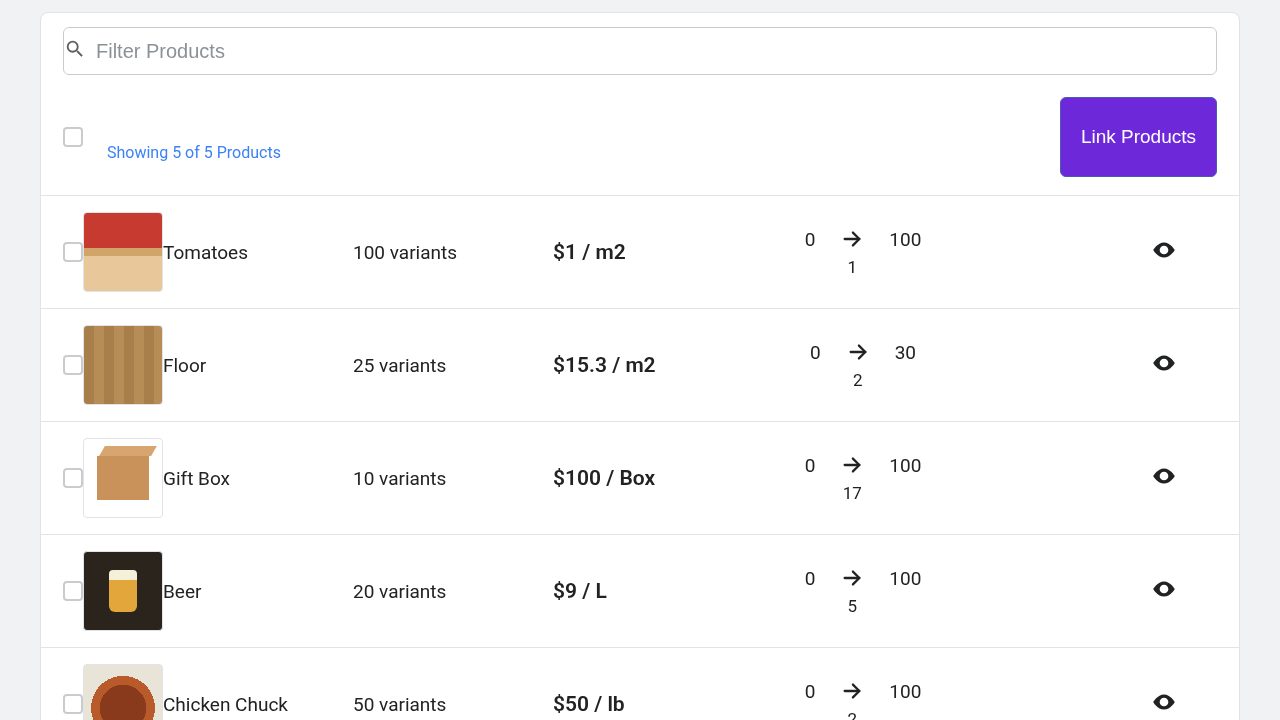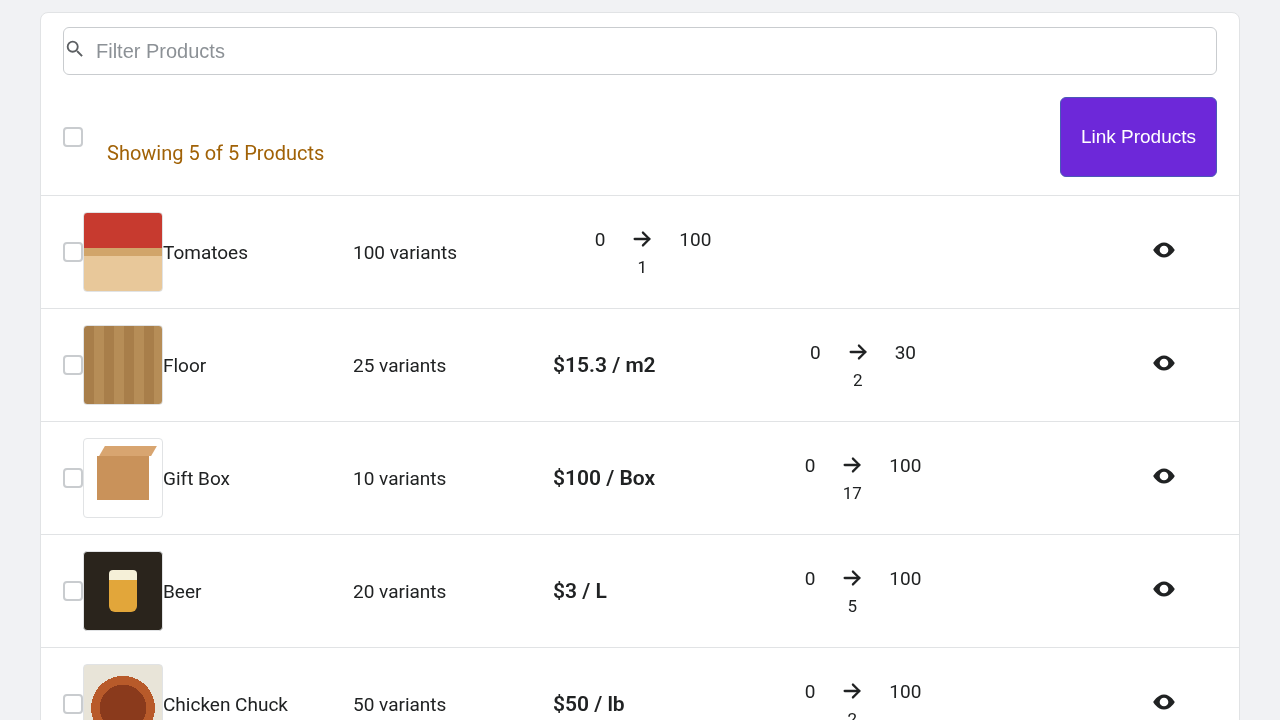--- a/index.html
+++ b/index.html
@@ -44,22 +44,22 @@
     gap: 24px;
   }
   .checkbox {
     width: 20px; height: 20px;
     border: 2px solid #c9cccf;
     border-radius: 4px;
     background: #fff;
     flex-shrink: 0;
   }
   .showing {
-    font-size: 20px;
-    color: #a16207;
+    font-size: 16px;
+    color: #3b82f6;
     flex: 1;
     margin-top: 31px;
   }
   .link-btn {
     background: #6d28d9;
     color: #fff;
     border: 1px solid #4a58b8;
     border-radius: 6px;
     padding: 28px 20px;
     font-size: 19px;
@@ -161,20 +161,21 @@
     <div class="showing">Showing 5 of 5 Products</div>
     <button class="link-btn">Link Products</button>
   </div>
 
   <div id="rows">
       <div class="row">
         <div class="checkbox"></div>
         <div class="thumb thumb-tomatoes"></div>
         <div class="col-name">Tomatoes</div>
         <div class="col-variants">100 variants</div>
+        <div class="col-price">$1 / m2</div>
         <div class="col-range">
           <span>0</span>
           <span class="range-mid">
             <span><svg viewBox="0 0 24 24" fill="none" stroke="#202223" stroke-width="2.5" stroke-linecap="round" stroke-linejoin="round">
                 <line x1="4" y1="12" x2="20" y2="12"></line>
                 <polyline points="13 5 20 12 13 19"></polyline>
               </svg></span>
             <span class="range-step">1</span>
           </span>
           <span>100</span>
@@ -236,21 +237,21 @@
             </svg></span>
         </div>
       </div>
       <div class="row">
         <div class="checkbox"></div>
         <div class="thumb thumb-beer">
           <div class="beer-glass"></div>
         </div>
         <div class="col-name">Beer</div>
         <div class="col-variants">20 variants</div>
-        <div class="col-price">$3 / L</div>
+        <div class="col-price">$9 / L</div>
         <div class="col-range">
           <span>0</span>
           <span class="range-mid">
             <span><svg viewBox="0 0 24 24" fill="none" stroke="#202223" stroke-width="2.5" stroke-linecap="round" stroke-linejoin="round">
                 <line x1="4" y1="12" x2="20" y2="12"></line>
                 <polyline points="13 5 20 12 13 19"></polyline>
               </svg></span>
             <span class="range-step">5</span>
           </span>
           <span>100</span>

